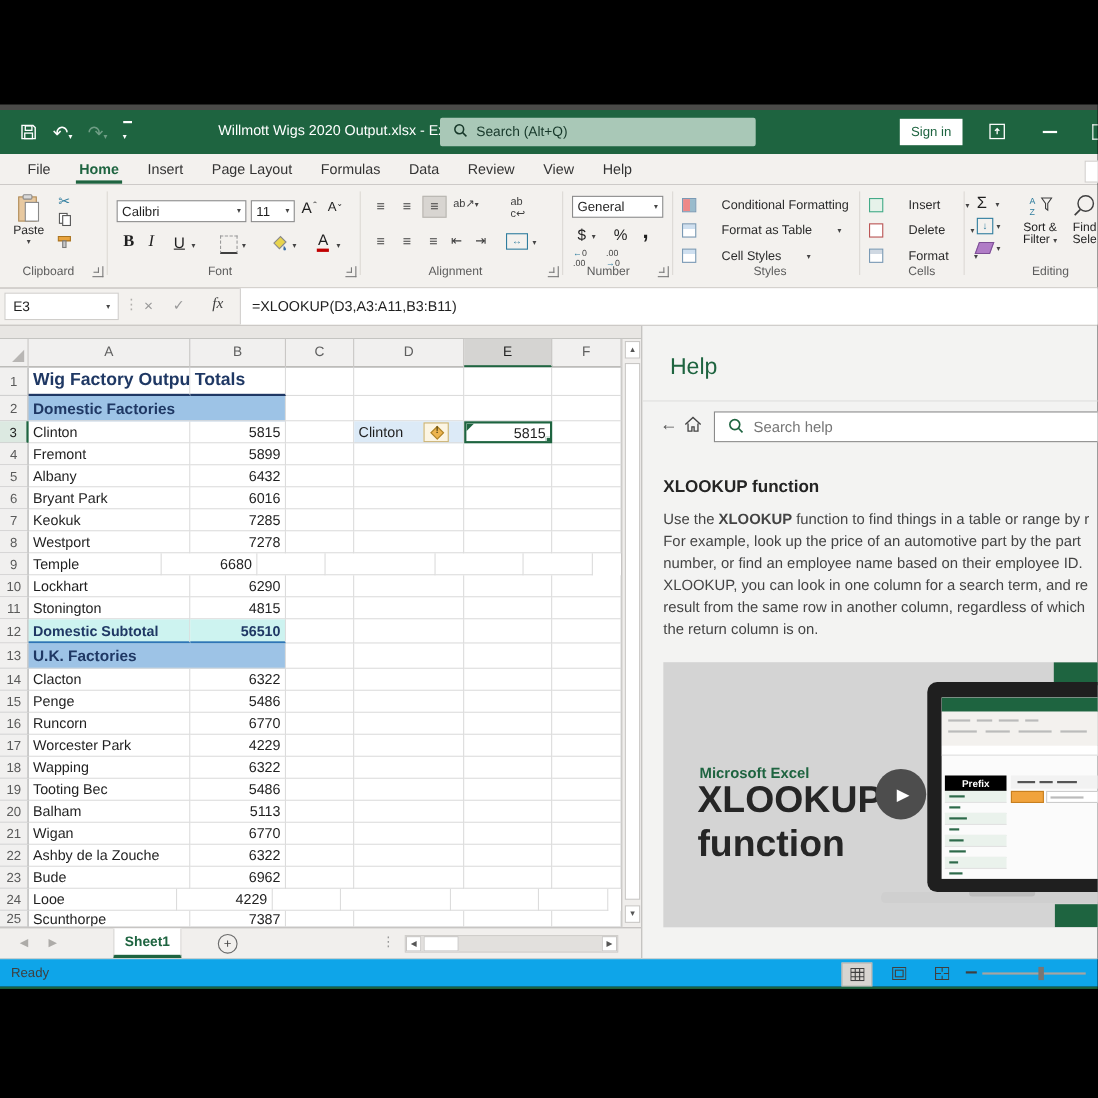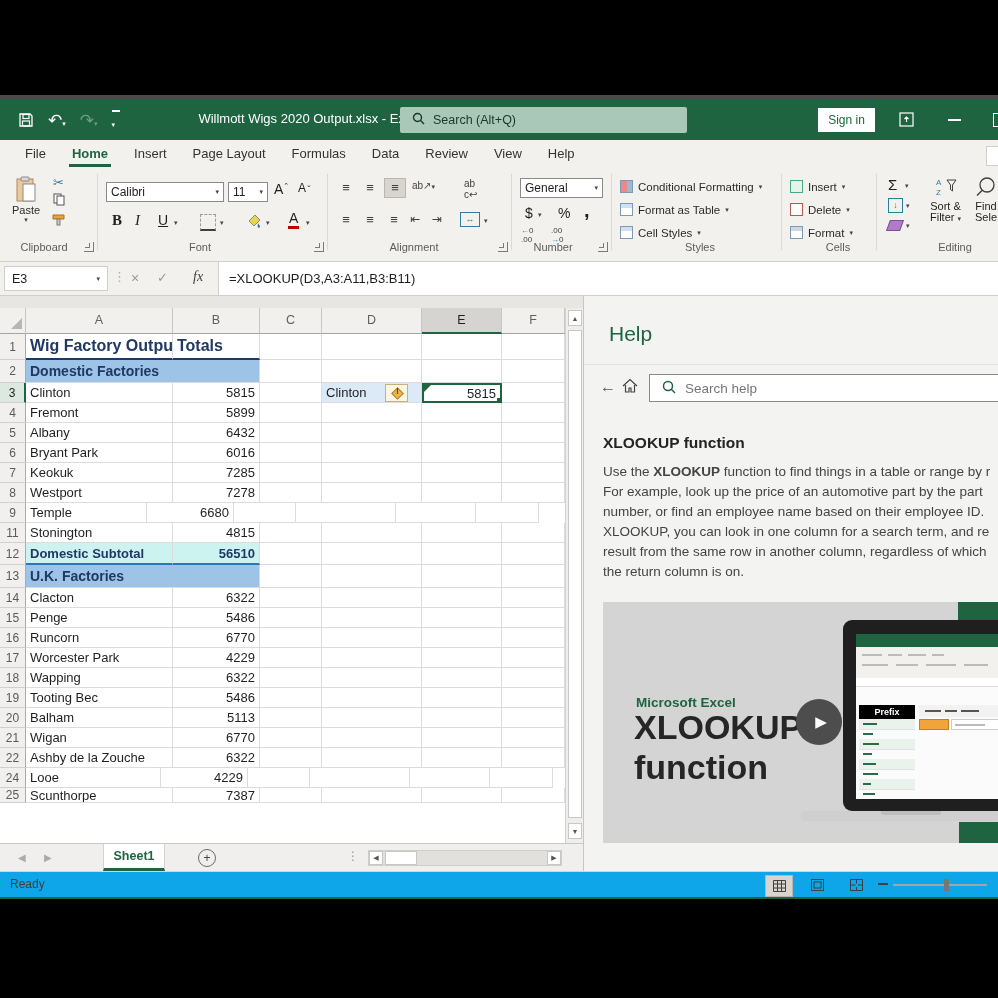--- a/index.html
+++ b/index.html
@@ -31,21 +31,21 @@
   .glabel{position:absolute;top:73px;font-size:11px;color:#5c5c5c;text-align:center;}
   .launch{position:absolute;top:74px;width:9px;height:9px;border-right:1.5px solid #7a7a7a;border-bottom:1.5px solid #7a7a7a;font-size:0;}
   .launch:after{content:"";position:absolute;right:3px;bottom:3px;width:4px;height:4px;border-right:1.5px solid #7a7a7a;border-bottom:1.5px solid #7a7a7a;}
   .chev{font-size:7px;color:#444;}
   .combo{background:#fff;border:1px solid #8a8a8a;height:20px;display:flex;align-items:center;justify-content:space-between;
          padding:0 4px;font-size:12px;box-sizing:border-box;}
   .icbtn{display:inline-flex;align-items:center;justify-content:center;color:#2b2b2b;}
   .smallico{font-size:13px;}
   .stk{display:flex;flex-direction:column;align-items:center;line-height:1;}
   .bigbtn{display:flex;flex-direction:column;align-items:center;font-size:11px;color:#2b2b2b;}
-  .ritem{display:flex;align-items:center;gap:5px;font-size:11.5px;color:#2b2b2b;height:21px;}
+  .ritem{display:flex;align-items:center;gap:23px;font-size:11.5px;color:#2b2b2b;height:21px;}
   .mini{width:13px;height:13px;box-sizing:border-box;border:1px solid #7a9ab5;background:
         linear-gradient(#fff,#fff);position:relative;flex:none;}
   .mini.cf{background:linear-gradient(90deg,#e88 0 6px,#9bc 6px);}
   .mini.ft{background:linear-gradient(#cfe0f0 0 4px,#fff 4px);}
   .mini.ins{border-color:#4a8; background:#e6f2ea;}
   .mini.del{border-color:#b55;}
   .mini.fmt{background:linear-gradient(#cfd8e2 0 4px,#fff 4px);}
   .alnico{font-size:13px;color:#3f3f3f;width:20px;text-align:center;}
   .sel{background:#D8D5D1;border:1px solid #b9b6b1;}
   
@@ -432,20 +432,29 @@
     <div class="srow" style="height: 20px;">
       <div class="rn" style="width: 26px;">9</div>
       <div class="c " style="width: 121px;">Temple</div>
       <div class="c num" style="width: 87px;">6680</div>
       <div class="c " style="width: 62px;"></div>
       <div class="c " style="width: 100px;"></div>
       <div class="c " style="width: 80px;"></div>
       <div class="c " style="width: 63px;"></div>
     </div>
     <div class="srow" style="height: 20px;">
+      <div class="rn" style="width: 26px;">10</div>
+      <div class="c " style="width: 147px;">Lockhart</div>
+      <div class="c num" style="width: 87px;">6290</div>
+      <div class="c " style="width: 62px;"></div>
+      <div class="c " style="width: 100px;"></div>
+      <div class="c " style="width: 80px;"></div>
+      <div class="c " style="width: 63px;"></div>
+    </div>
+    <div class="srow" style="height: 20px;">
       <div class="rn" style="width: 26px;">11</div>
       <div class="c " style="width: 147px;">Stonington</div>
       <div class="c num" style="width: 87px;">4815</div>
       <div class="c " style="width: 62px;"></div>
       <div class="c " style="width: 100px;"></div>
       <div class="c " style="width: 80px;"></div>
       <div class="c " style="width: 63px;"></div>
     </div>
     <div class="srow" style="height: 22px;">
       <div class="rn" style="width: 26px;">12</div>
@@ -533,20 +542,29 @@
       <div class="c num" style="width: 87px;">6770</div>
       <div class="c " style="width: 62px;"></div>
       <div class="c " style="width: 100px;"></div>
       <div class="c " style="width: 80px;"></div>
       <div class="c " style="width: 63px;"></div>
     </div>
     <div class="srow" style="height: 20px;">
       <div class="rn" style="width: 26px;">22</div>
       <div class="c " style="width: 147px;">Ashby de la Zouche</div>
       <div class="c num" style="width: 87px;">6322</div>
+      <div class="c " style="width: 62px;"></div>
+      <div class="c " style="width: 100px;"></div>
+      <div class="c " style="width: 80px;"></div>
+      <div class="c " style="width: 63px;"></div>
+    </div>
+    <div class="srow" style="height: 20px;">
+      <div class="rn" style="width: 26px;">23</div>
+      <div class="c " style="width: 147px;">Bude</div>
+      <div class="c num" style="width: 87px;">6962</div>
       <div class="c " style="width: 62px;"></div>
       <div class="c " style="width: 100px;"></div>
       <div class="c " style="width: 80px;"></div>
       <div class="c " style="width: 63px;"></div>
     </div>
     <div class="srow" style="height: 20px;">
       <div class="rn" style="width: 26px;">24</div>
       <div class="c " style="width: 135px;">Looe</div>
       <div class="c num" style="width: 87px;">4229</div>
       <div class="c " style="width: 62px;"></div>

